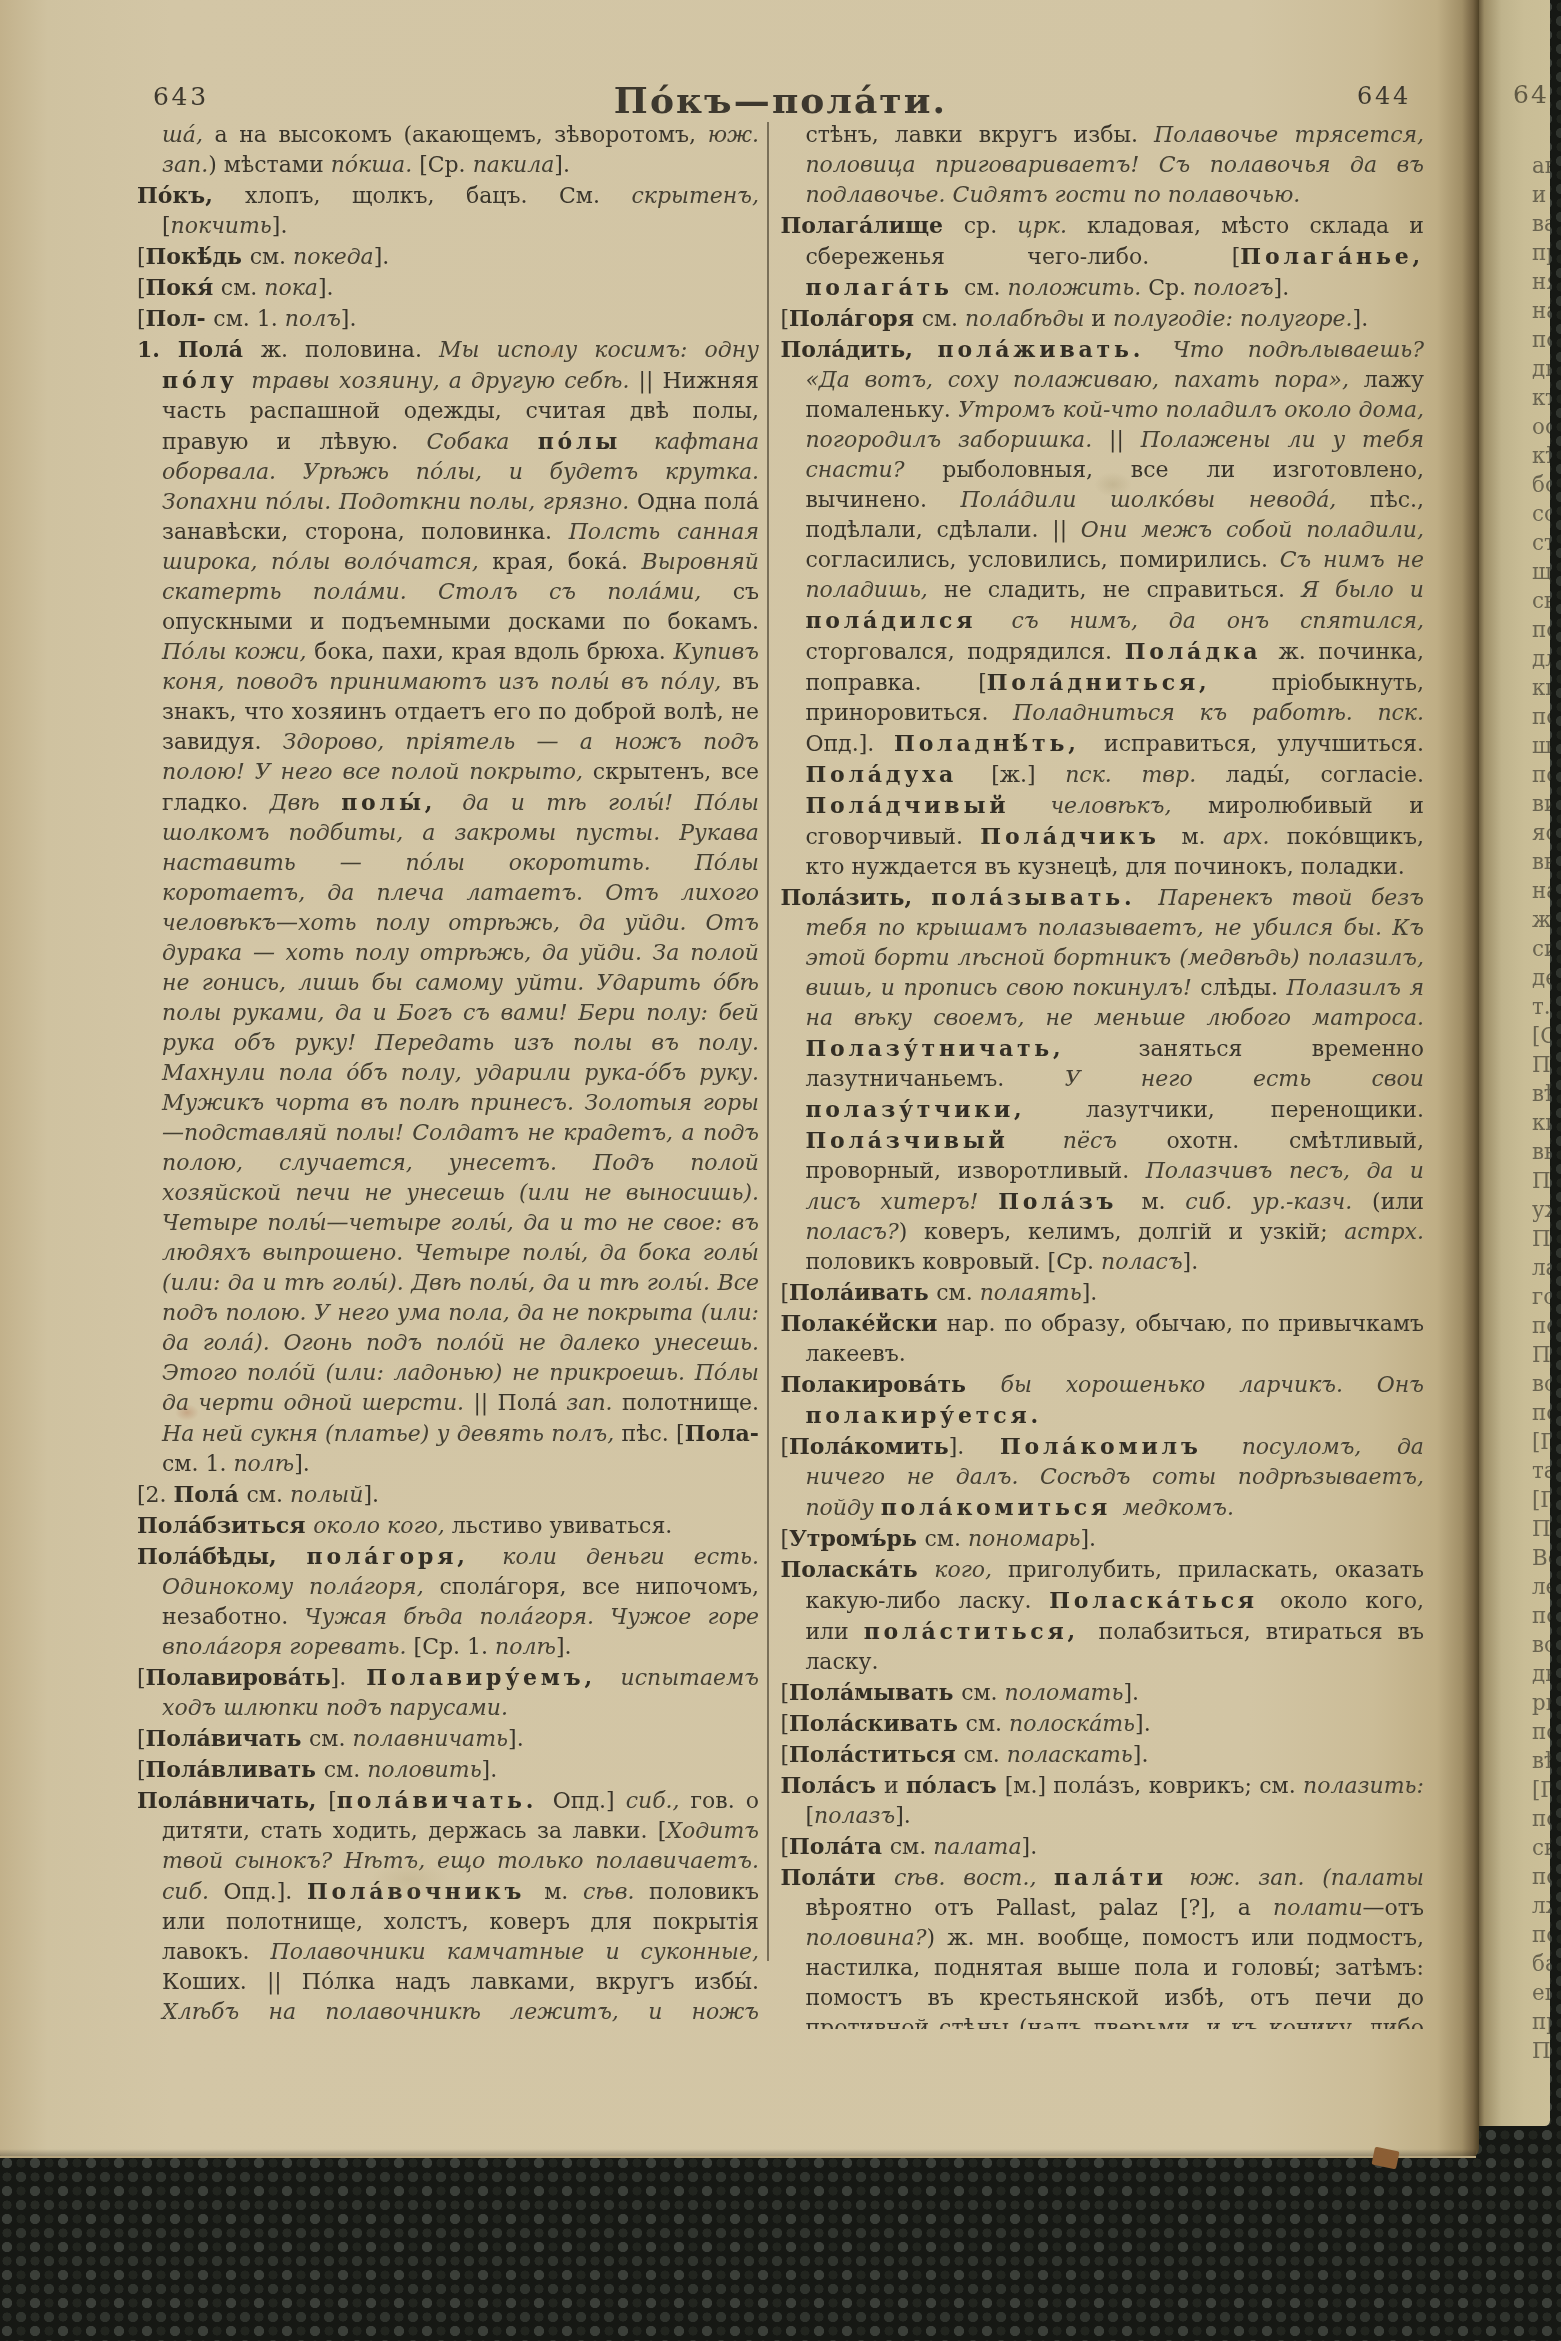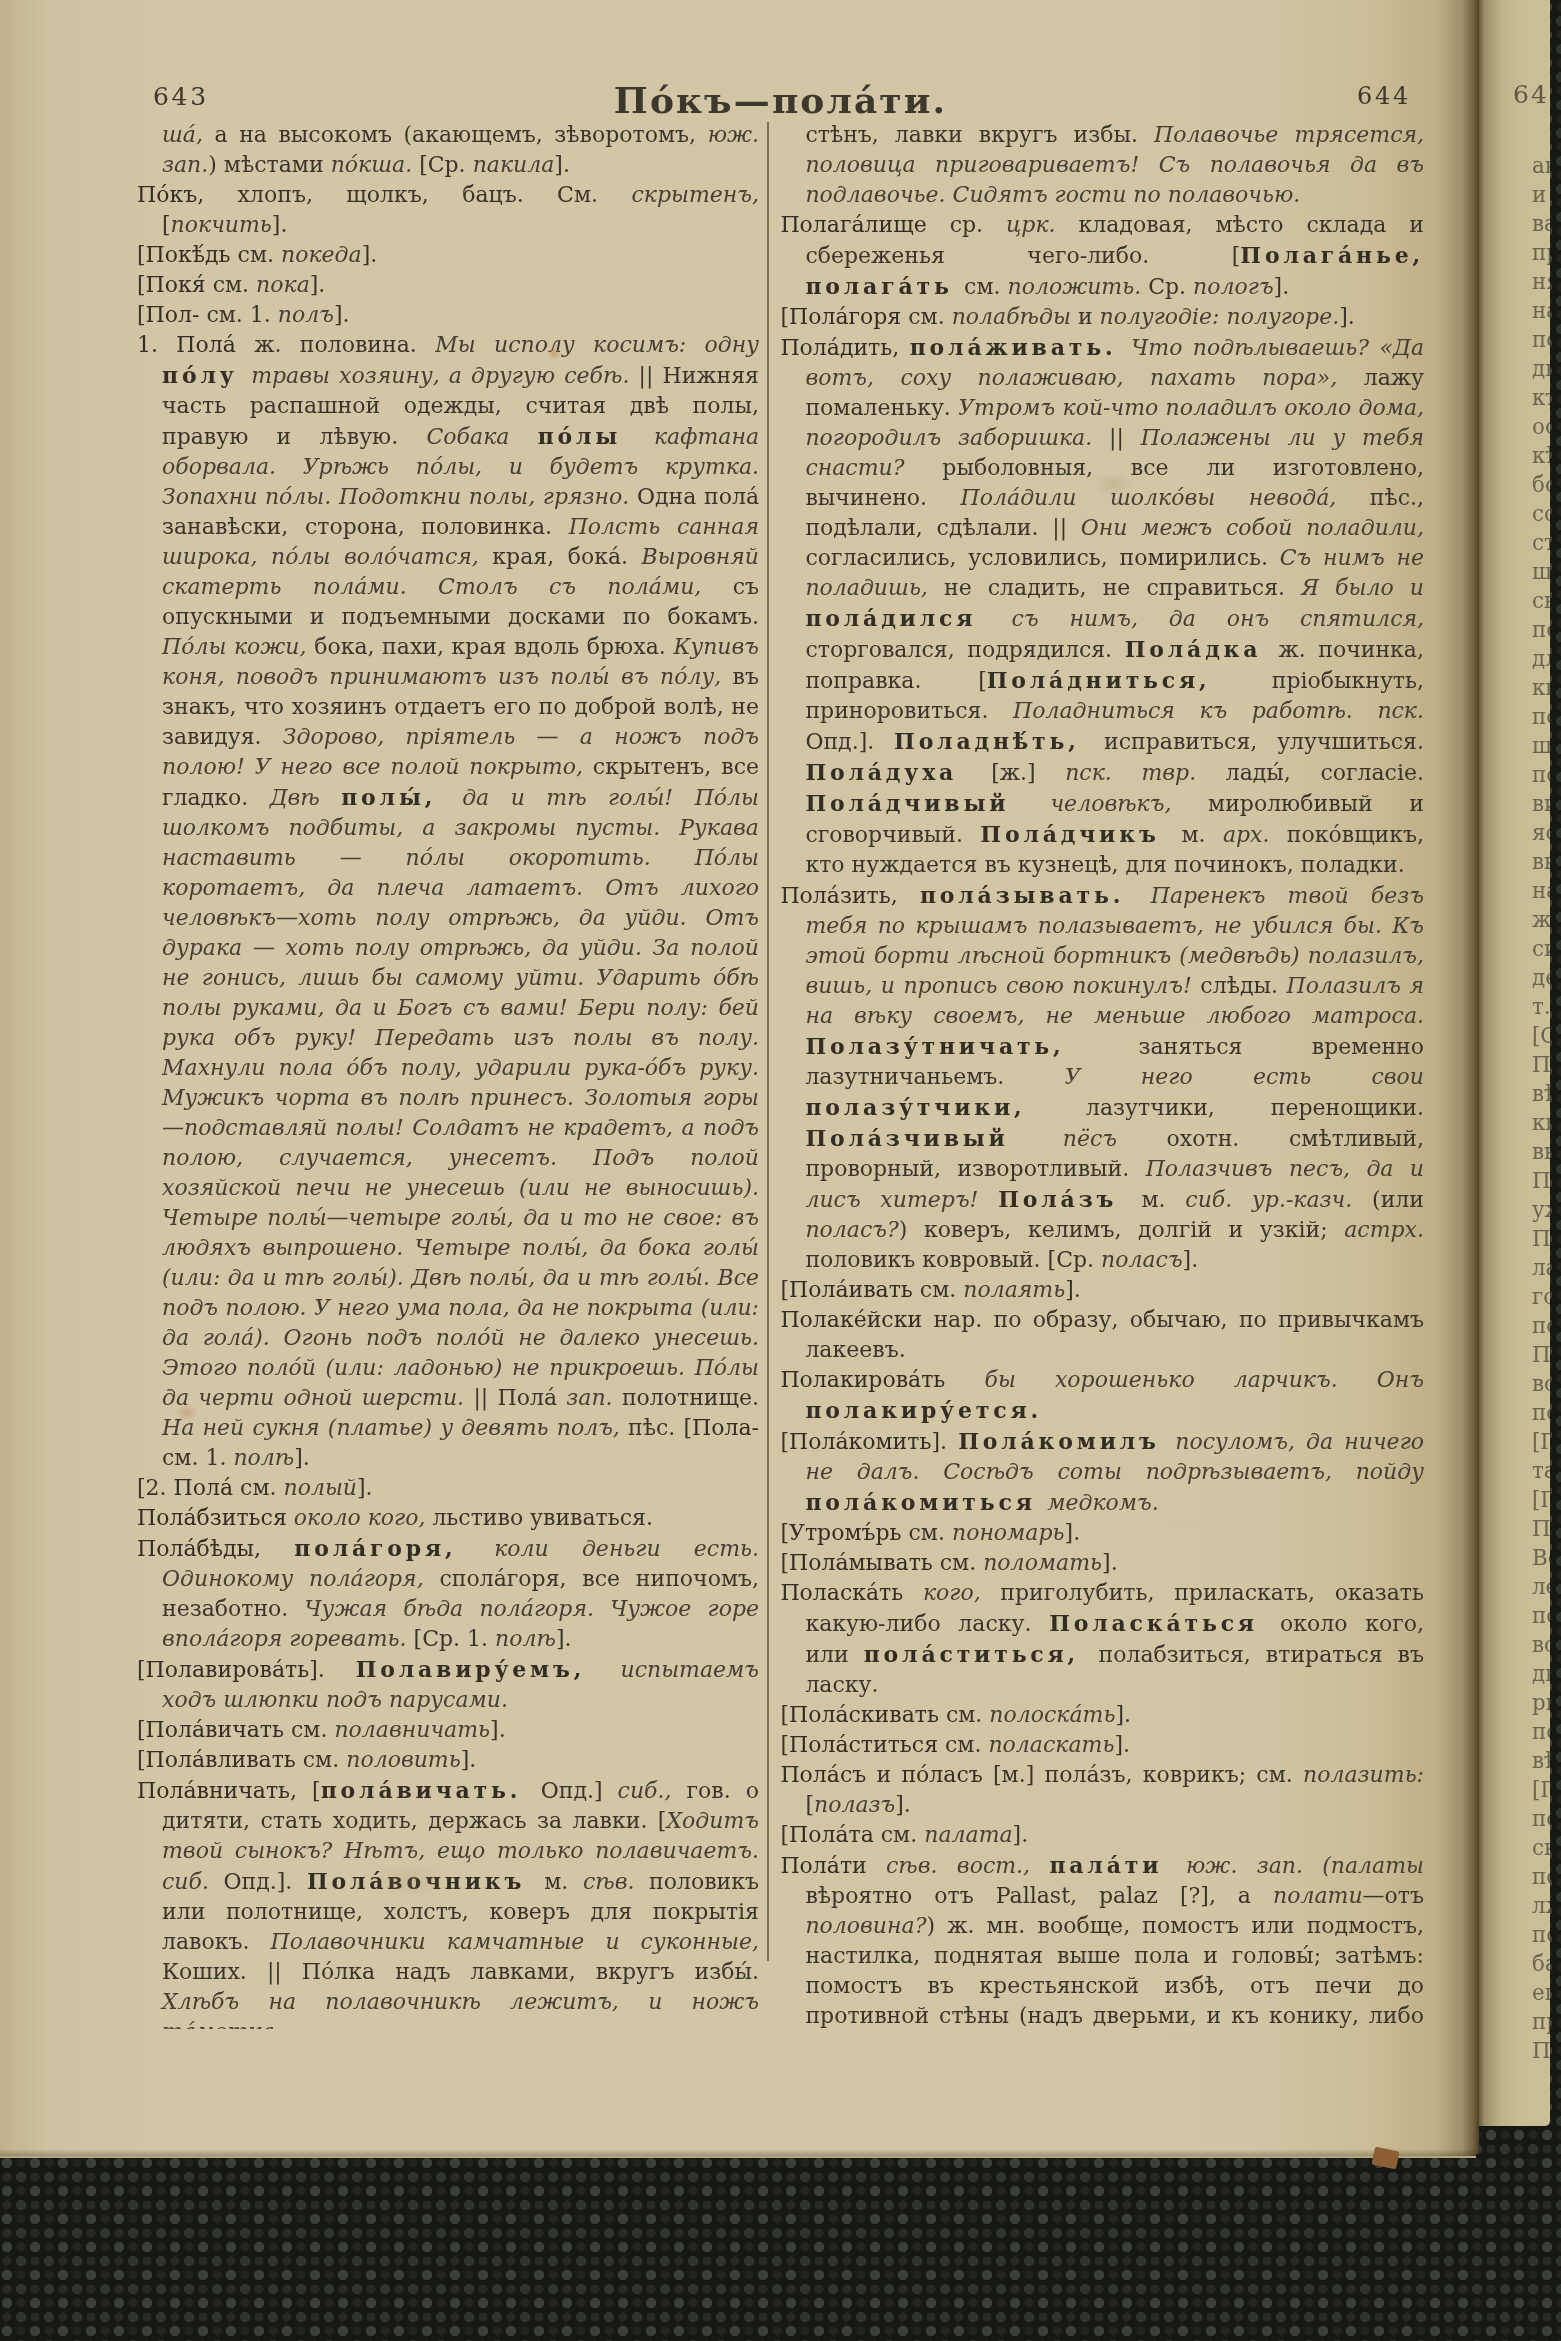--- a/index.html
+++ b/index.html
@@ -41,21 +41,21 @@
   .columns{position:absolute;left:137px;top:120px;width:1287px;height:1909px;
     overflow:hidden;display:flex;}
   .col{color:#3a352b;}
   .col-left{width:622px;}
   .col-right{flex:1;}
   .divider{width:1.6px;height:1839px;background:#7a7059;margin:2.1px 11.8px 0 8px;flex:none;}
 
   .col p{margin:0;font-size:22px;line-height:30px;text-align:justify;
     text-indent:-25px;padding-left:25px;}
   .col p.cont{text-indent:0;}
-  .seg-b{font-weight:normal;color:#332e24;}
+  .seg-b{font-weight:bold;color:#332e24;}
   .seg-s{font-weight:bold;letter-spacing:3.8px;color:#332e24;}
   .seg-i{font-style:italic;color:#454033;}
 
   
   .page-next{
     position:absolute;left:1479px;top:0;width:71px;height:2126px;
     background:linear-gradient(90deg,
       #6b5c3e 0px,#9c8d66 5.4px,#bfb38c 22.5px,#c9bd96 45px,#ccc099 83px);
     border-radius:0 0 5.4px 0;overflow:hidden;
   }
@@ -108,22 +108,22 @@
         <p class="cont"><span class="seg-r">стѣнъ, лавки вкругъ избы. </span><span class="seg-i">Полавочье трясется, половица приговариваетъ! Съ полавочья да въ подлавочье. Сидятъ гости по полавочью.</span></p>
         <p><span class="seg-b">Полага́лище </span><span class="seg-r">ср. </span><span class="seg-i">црк. </span><span class="seg-r">кладовая, мѣсто склада и сбереженья чего-либо. [</span><span class="seg-s">Полага́нье, полага́ть </span><span class="seg-r">см. </span><span class="seg-i">положить. </span><span class="seg-r">Ср. </span><span class="seg-i">пологъ</span><span class="seg-r">].</span></p>
         <p><span class="seg-r">[</span><span class="seg-b">Пола́горя </span><span class="seg-r">см. </span><span class="seg-i">полабѣды </span><span class="seg-r">и </span><span class="seg-i">полугодіе: полугоре.</span><span class="seg-r">].</span></p>
         <p><span class="seg-b">Пола́дить, </span><span class="seg-s">пола́живать. </span><span class="seg-i">Что подѣлываешь? «Да вотъ, соху полаживаю, пахать пора», </span><span class="seg-r">лажу помаленьку. </span><span class="seg-i">Утромъ кой-что поладилъ около дома, погородилъ заборишка. </span><span class="seg-r">|| </span><span class="seg-i">Полажены ли у тебя снасти? </span><span class="seg-r">рыболовныя, все ли изготовлено, вычинено. </span><span class="seg-i">Пола́дили шолко́вы невода́, </span><span class="seg-r">пѣс., подѣлали, сдѣлали. || </span><span class="seg-i">Они межъ собой поладили, </span><span class="seg-r">согласились, условились, помирились. </span><span class="seg-i">Съ нимъ не поладишь, </span><span class="seg-r">не сладить, не справиться. </span><span class="seg-i">Я было и </span><span class="seg-s">пола́дился </span><span class="seg-i">съ нимъ, да онъ спятился, </span><span class="seg-r">сторговался, подрядился. </span><span class="seg-s">Пола́дка </span><span class="seg-r">ж. починка, поправка. [</span><span class="seg-s">Пола́дниться, </span><span class="seg-r">пріобыкнуть, приноровиться. </span><span class="seg-i">Поладниться къ работѣ. пск. </span><span class="seg-r">Опд.]. </span><span class="seg-s">Поладнѣ́ть, </span><span class="seg-r">исправиться, улучшиться. </span><span class="seg-s">Пола́духа </span><span class="seg-r">[ж.] </span><span class="seg-i">пск. твр. </span><span class="seg-r">лады́, согласіе. </span><span class="seg-s">Пола́дчивый </span><span class="seg-i">человѣкъ, </span><span class="seg-r">миролюбивый и сговорчивый. </span><span class="seg-s">Пола́дчикъ </span><span class="seg-r">м. </span><span class="seg-i">арх. </span><span class="seg-r">поко́вщикъ, кто нуждается въ кузнецѣ, для починокъ, поладки.</span></p>
         <p><span class="seg-b">Пола́зить, </span><span class="seg-s">пола́зывать. </span><span class="seg-i">Паренекъ твой безъ тебя по крышамъ полазываетъ, не убился бы. Къ этой борти лѣсной бортникъ (медвѣдь) полазилъ, вишь, и пропись свою покинулъ! </span><span class="seg-r">слѣды. </span><span class="seg-i">Полазилъ я на вѣку своемъ, не меньше любого матроса. </span><span class="seg-s">Полазу́тничать, </span><span class="seg-r">заняться временно лазутничаньемъ. </span><span class="seg-i">У него есть свои </span><span class="seg-s">полазу́тчики, </span><span class="seg-r">лазутчики, перенощики. </span><span class="seg-s">Пола́зчивый </span><span class="seg-i">пёсъ </span><span class="seg-r">охотн. смѣтливый, проворный, изворотливый. </span><span class="seg-i">Полазчивъ песъ, да и лисъ хитеръ! </span><span class="seg-s">Пола́зъ </span><span class="seg-r">м. </span><span class="seg-i">сиб. ур.-казч. </span><span class="seg-r">(или </span><span class="seg-i">поласъ?</span><span class="seg-r">) коверъ, келимъ, долгій и узкій; </span><span class="seg-i">астрх. </span><span class="seg-r">половикъ ковровый. [Ср. </span><span class="seg-i">поласъ</span><span class="seg-r">].</span></p>
         <p><span class="seg-r">[</span><span class="seg-b">Пола́ивать </span><span class="seg-r">см. </span><span class="seg-i">полаять</span><span class="seg-r">].</span></p>
         <p><span class="seg-b">Полаке́йски </span><span class="seg-r">нар. по образу, обычаю, по привычкамъ лакеевъ.</span></p>
         <p><span class="seg-b">Полакирова́ть </span><span class="seg-i">бы хорошенько ларчикъ. Онъ </span><span class="seg-s">полакиру́ется.</span></p>
         <p><span class="seg-r">[</span><span class="seg-b">Пола́комить</span><span class="seg-r">]. </span><span class="seg-s">Пола́комилъ </span><span class="seg-i">посуломъ, да ничего не далъ. Сосѣдъ соты подрѣзываетъ, пойду </span><span class="seg-s">пола́комиться </span><span class="seg-i">медкомъ.</span></p>
         <p><span class="seg-r">[</span><span class="seg-b">Утромъ́рь </span><span class="seg-r">см. </span><span class="seg-i">пономарь</span><span class="seg-r">].</span></p>
+        <p><span class="seg-b">Поласка́ть </span><span class="seg-i">кого, </span><span class="seg-r">приголубить, приласкать, оказать какую-либо ласку. </span><span class="seg-s">Поласка́ться </span><span class="seg-r">около кого, или </span><span class="seg-s">пола́ститься, </span><span class="seg-r">полабзиться, втираться въ ласку.</span></p>
         <p><span class="seg-r">[</span><span class="seg-b">Пола́мывать </span><span class="seg-r">см. </span><span class="seg-i">поломать</span><span class="seg-r">].</span></p>
-        <p><span class="seg-b">Поласка́ть </span><span class="seg-i">кого, </span><span class="seg-r">приголубить, приласкать, оказать какую-либо ласку. </span><span class="seg-s">Поласка́ться </span><span class="seg-r">около кого, или </span><span class="seg-s">пола́ститься, </span><span class="seg-r">полабзиться, втираться въ ласку.</span></p>
         <p><span class="seg-r">[</span><span class="seg-b">Пола́скивать </span><span class="seg-r">см. </span><span class="seg-i">полоска́ть</span><span class="seg-r">].</span></p>
         <p><span class="seg-r">[</span><span class="seg-b">Пола́ститься </span><span class="seg-r">см. </span><span class="seg-i">поласкать</span><span class="seg-r">].</span></p>
         <p><span class="seg-b">Пола́съ </span><span class="seg-r">и </span><span class="seg-b">по́ласъ </span><span class="seg-r">[м.] пола́зъ, коврикъ; см. </span><span class="seg-i">полазить: </span><span class="seg-r">[</span><span class="seg-i">полазъ</span><span class="seg-r">].</span></p>
         <p><span class="seg-r">[</span><span class="seg-b">Пола́та </span><span class="seg-r">см. </span><span class="seg-i">палата</span><span class="seg-r">].</span></p>
         <p><span class="seg-b">Пола́ти </span><span class="seg-i">сѣв. вост., </span><span class="seg-s">пала́ти </span><span class="seg-i">юж. зап. (палаты </span><span class="seg-r">вѣроятно отъ Pallast, palaz [?], а </span><span class="seg-i">полати</span><span class="seg-r">—отъ </span><span class="seg-i">половина?</span><span class="seg-r">) ж. мн. вообще, помостъ или подмостъ, настилка, поднятая выше пола и головы́; затѣмъ: помостъ въ крестьянской избѣ, отъ печи до противной стѣны (надъ дверьми, и къ конику, либо по другую сторону, къ ку́ти); три угла палатей примыкаютъ къ стѣнамъ, четвертый къ </span></p>
       </div>
   </div>
 
   <div class="stain stain-1"></div>
   <div class="stain stain-2"></div>

